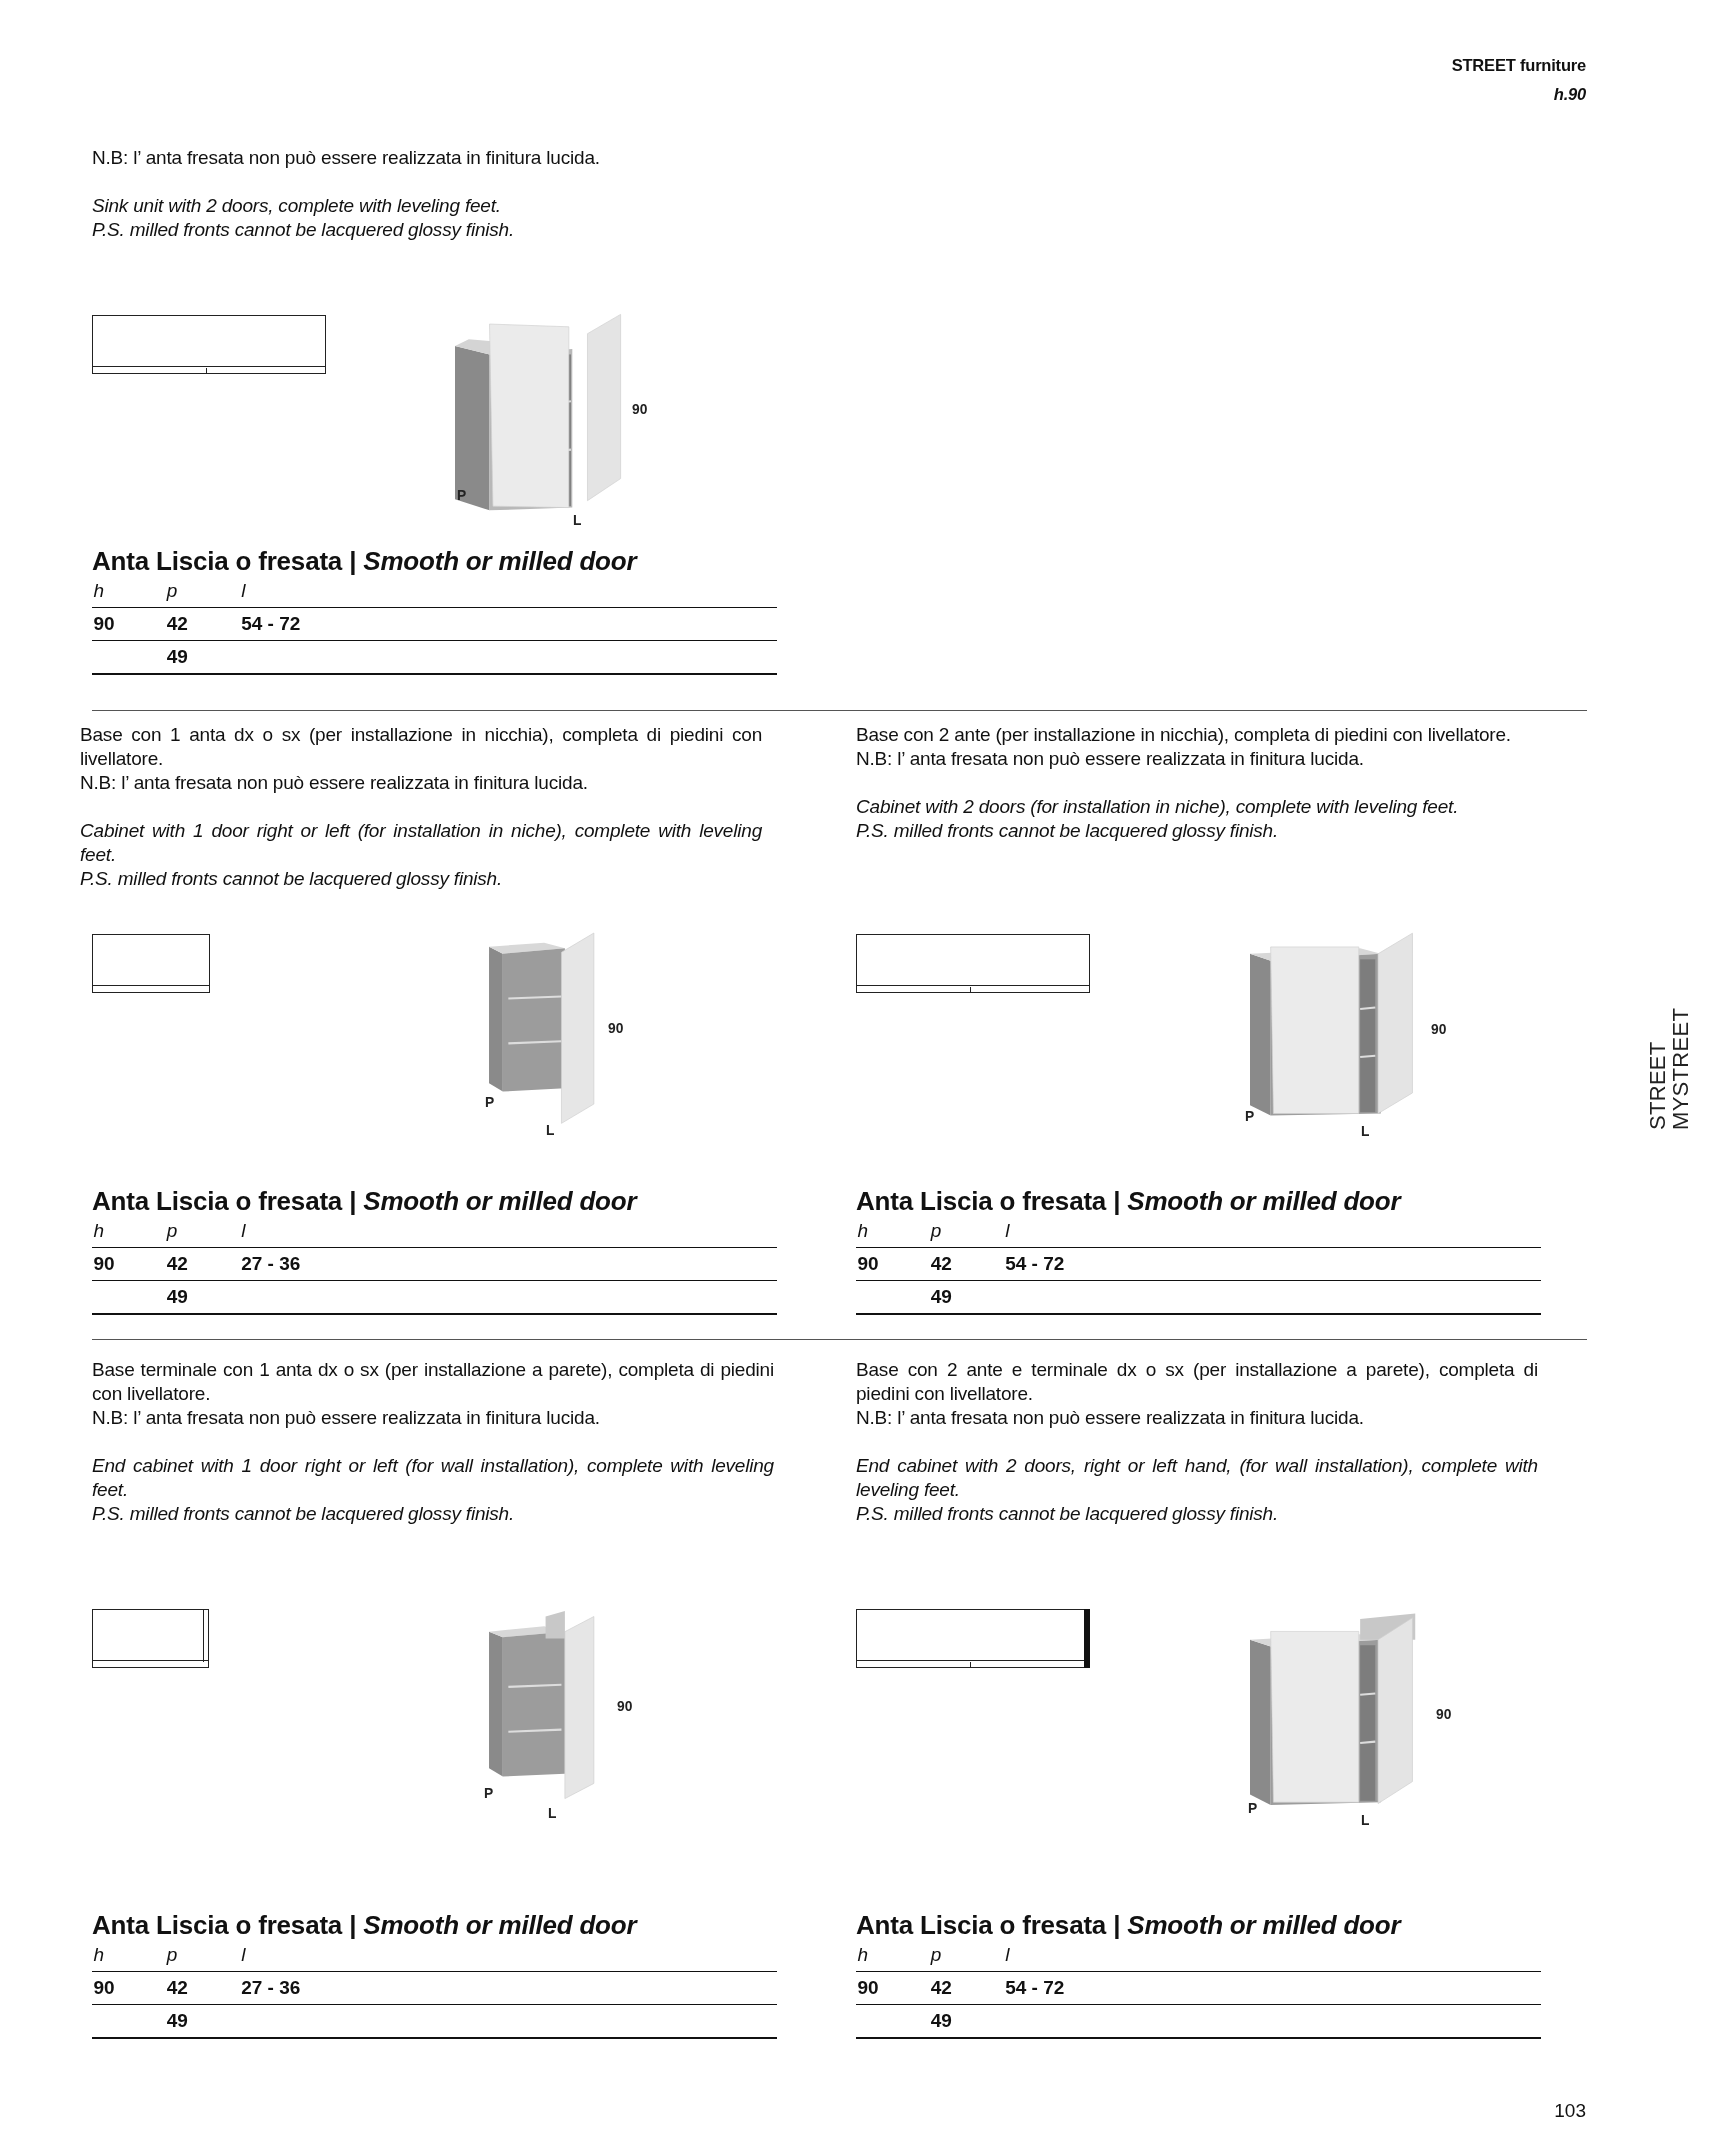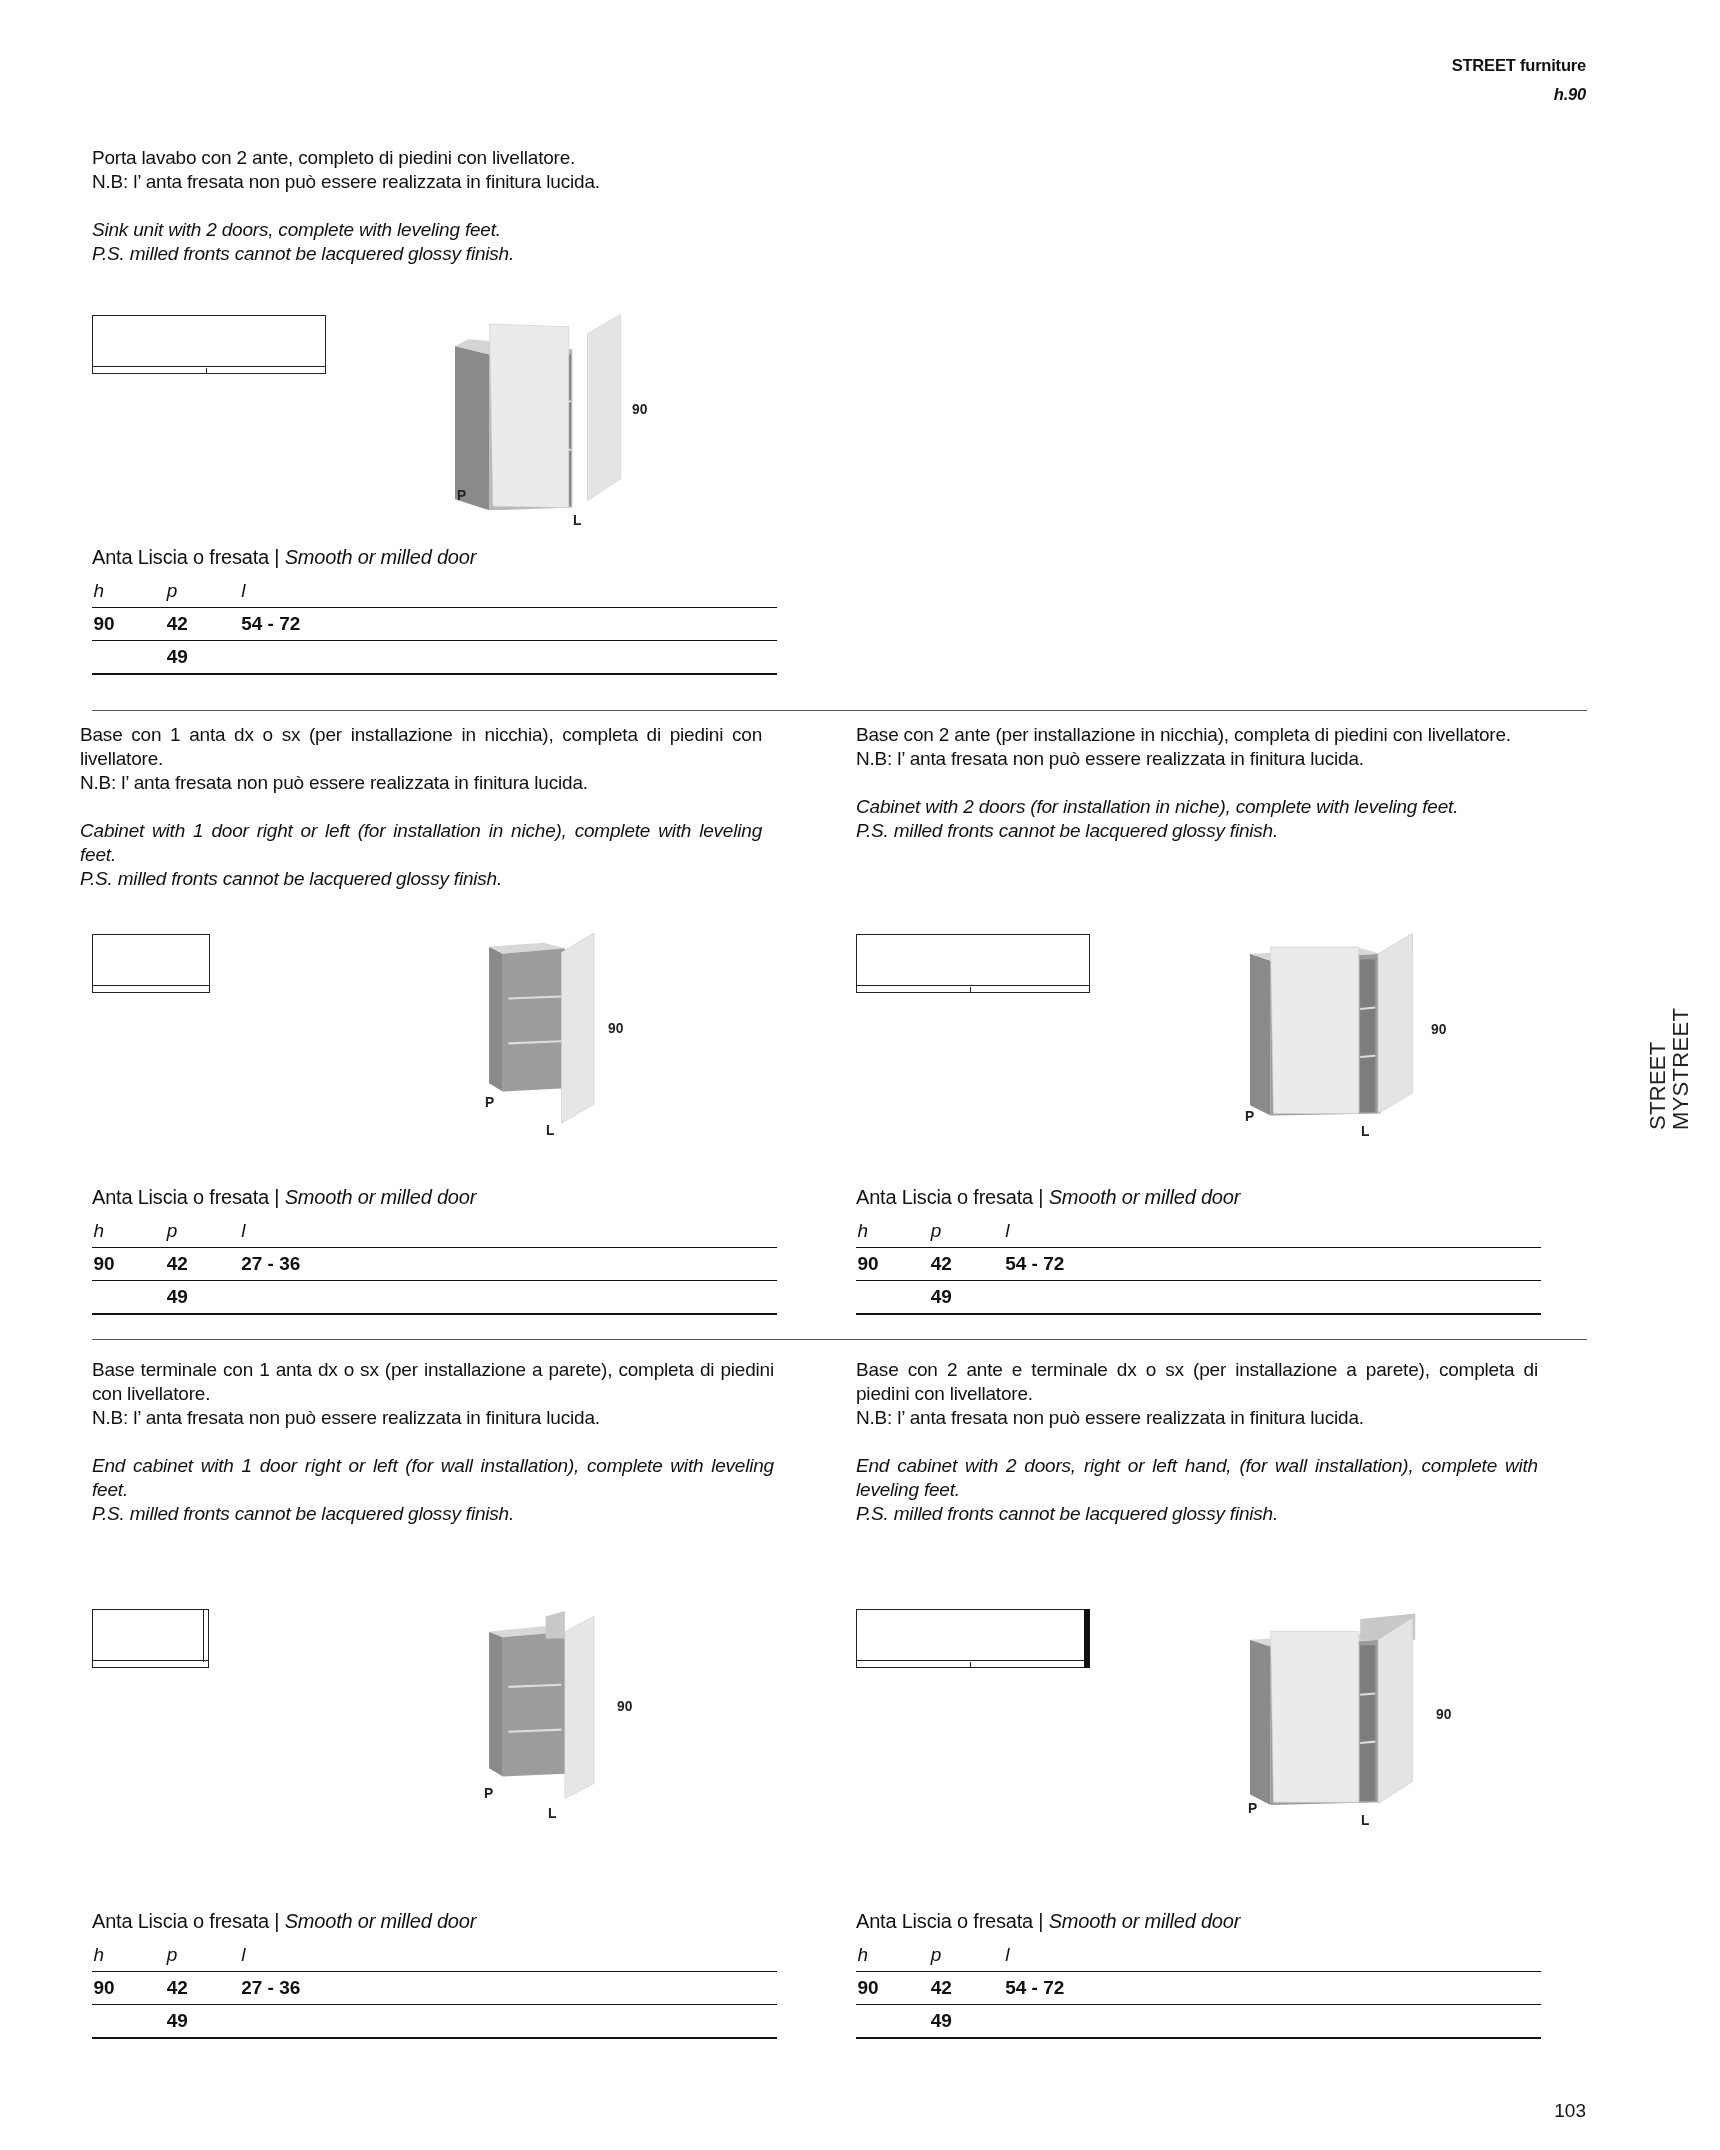--- a/index.html
+++ b/index.html
@@ -4,21 +4,21 @@
 <style>
   html, body { margin:0; padding:0; background:#ffffff; }
   body { width:1721px; height:2151px; position:relative; overflow:hidden;
          font-family:"Liberation Sans", sans-serif; color:#111; }
   .abs { position:absolute; }
   .hdr { right:135px; text-align:right; font-weight:bold; font-size:16.5px; letter-spacing:-0.2px;margin-left:44px; }
   .desc { font-size:19px; line-height:24px; letter-spacing:-0.2px; text-align:justify; }
   .desc p { margin:0; }
   .desc .gap { height:24px; }
   .desc i { font-style:italic; }
-  .sec-title { font-size:20px; font-weight:normal; letter-spacing:-0.2px; }
+  .sec-title { font-size:26px; font-weight:bold; letter-spacing:-0.2px; }
   .sec-title i { font-style:italic; }
   table.dims { position:absolute; border-collapse:collapse; font-size:19px; }
   table.dims td { height:32px; padding:0 0 0 1.4px; vertical-align:middle; }
   table.dims tr.head td { font-style:italic; border-bottom:1.4px solid #111; }
   table.dims tr.r1 td { font-weight:bold; border-bottom:1.4px solid #111; }
   table.dims tr.r2 td { font-weight:bold; border-bottom:2.1px solid #111; }
   .c1 { width:72px; } .c2 { width:73px; } .c3 { width:536px; }
   .divider { position:absolute; height:1.4px; background:#555; }
   .plan { position:absolute; border:1.4px solid #222; box-sizing:border-box; }
   .plan .base { position:absolute; left:-1.4px; right:-1.4px; bottom:-1.4px; height:6.9px;
@@ -37,21 +37,20 @@
 
 <div class="abs hdr" style="top:56px;">STREET furniture</div>
 <div class="abs hdr" style="top:85px;font-style:italic;">h.90</div>
 
 <div class="side-label">
   <div>STREET</div>
   <div>MYSTREET</div>
 </div>
 
 <div class="abs desc" style="left:92px; top:146px; width:689px;">
-  <p>Porta lavabo con 2 ante, completo di piedini con livellatore.</p>
   <p>N.B: l’ anta fresata non può essere realizzata in finitura lucida.</p>
   <div class="gap"></div>
   <p><i>Sink unit with 2 doors, complete with leveling feet.</i></p>
   <p><i>P.S. milled fronts cannot be lacquered glossy finish.</i></p>
 </div>
 <div class="plan" style="left:92px; top:315px; width:234px; height:59px;">
   <div class="base">
       <div class="tick" style="left:114px;"></div>
     </div>
 </div>

